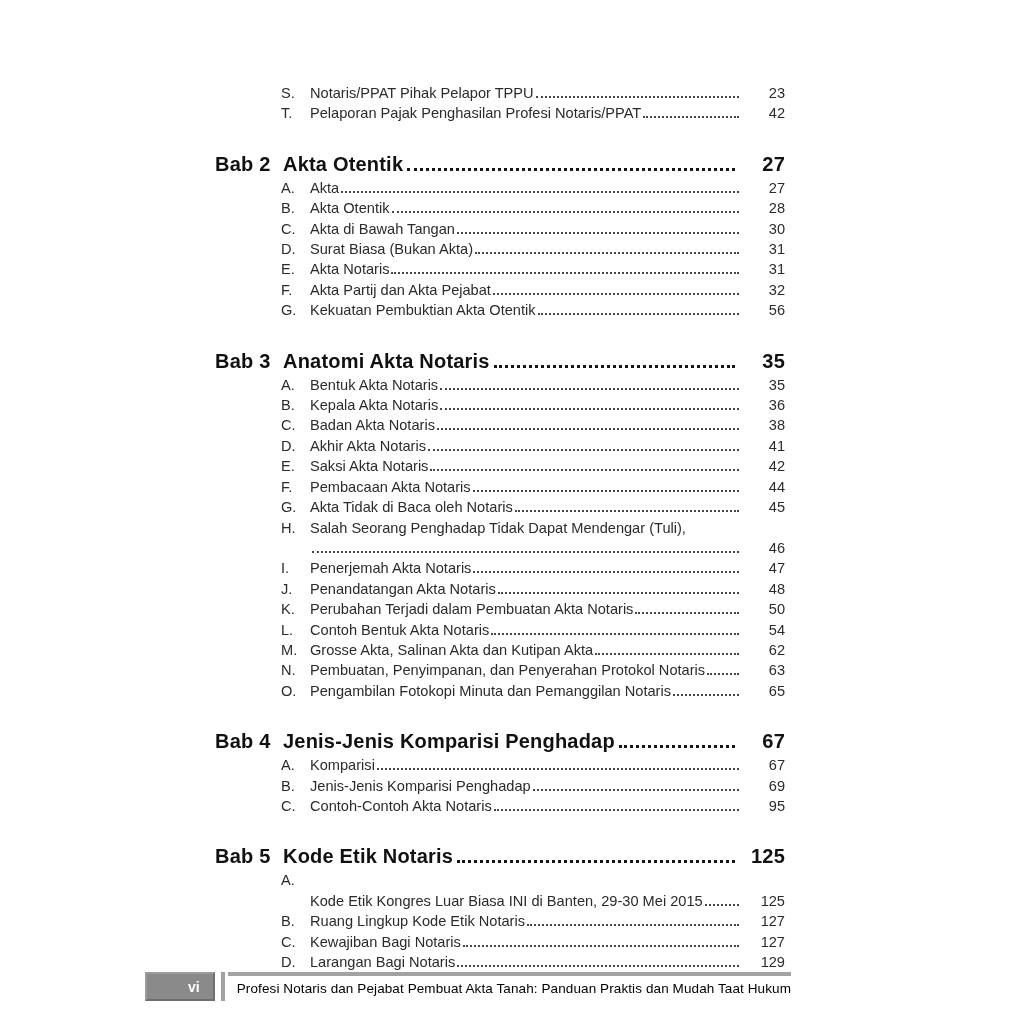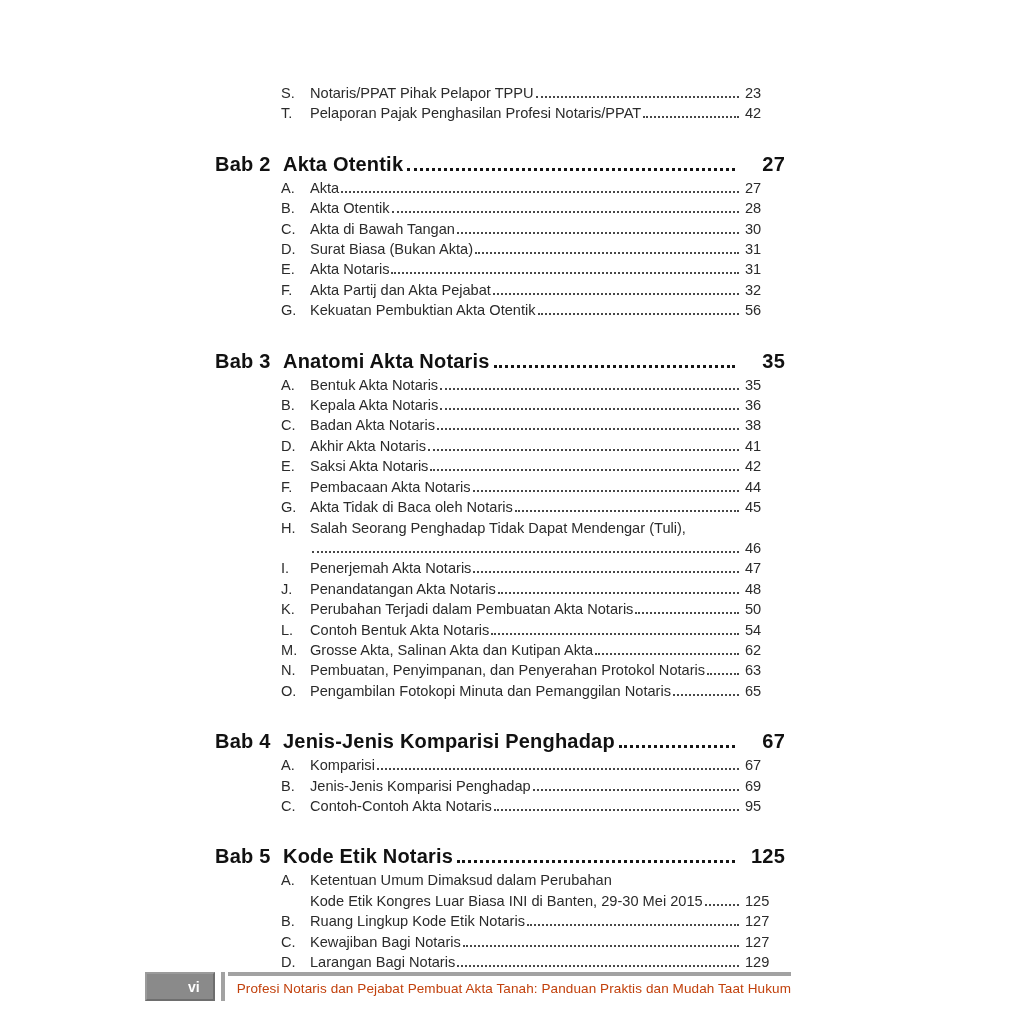--- a/index.html
+++ b/index.html
@@ -20,21 +20,21 @@
     display: flex; align-items: baseline;
     line-height: 20.4px; font-size: 14.6px;
   }
   .letter { flex: 0 0 29px; margin-left: 66px; }
   .text { white-space: nowrap; }
   .dots {
     flex: 1 1 auto; min-width: 12px;
     border-bottom: 2px dotted #474747;
     margin: 0 6px 3px 2px;
   }
-  .pagenum { flex: 0 0 40px; }
+  .pagenum { flex: 0 0 40px; text-align: right; }
 
   .chapter { margin-top: 15px; }
   .chapter-heading {
     display: flex; align-items: baseline;
     font-weight: bold; font-size: 20px; line-height: 26px;
     color: #111111; letter-spacing: 0.2px; margin-bottom: 1px;
   }
   .ch-label { flex: 0 0 68px; margin-top: 12px; }
   .ch-title { white-space: nowrap; }
   .dots-bold {
@@ -58,21 +58,21 @@
     color: #ffffff; font-size: 14px; font-weight: bold;
     display: flex; align-items: center; justify-content: flex-end;
     padding-right: 13px;
   }
   .footer-vbar { width: 7px; background: #a2a2a2; margin-left: 6px; }
   .footer-right { flex: 1; display: flex; flex-direction: column; margin-left: 3px; }
   .footer-topline { height: 4px; background: #a2a2a2; }
   .footer-title {
     flex: 1; display: flex; align-items: center;
     padding-left: 9px;
-    color: #c2410c; font-size: 13.5px; letter-spacing: 0.1px;
+    color: #000000; font-size: 13.5px; letter-spacing: 0.1px;
     white-space: nowrap;
   }
 </style>
 </head>
 <body>
 
 <div class="page">
 
   <div class="toc">
     <div id="toc-preamble">
@@ -269,21 +269,20 @@
         </div>
         <div class="chapter">
           <div class="chapter-heading">
             <span class="ch-label">Bab 5</span>
             <span class="ch-title">Kode Etik Notaris</span>
             <span class="dots-bold"></span>
             <span class="ch-page">125</span>
           </div>
           <div class="row">
             <span class="letter">A.</span>
-            <span class="text">Ketentuan Umum Dimaksud dalam Perubahan</span>
           </div>
           <div class="row">
             <span class="letter"></span>
             <span class="text">Kode Etik Kongres Luar Biasa INI di Banten, 29-30 Mei 2015</span>
             <span class="dots"></span>
             <span class="pagenum">125</span>
           </div>
           <div class="row">
             <span class="letter">B.</span>
             <span class="text">Ruang Lingkup Kode Etik Notaris</span>

